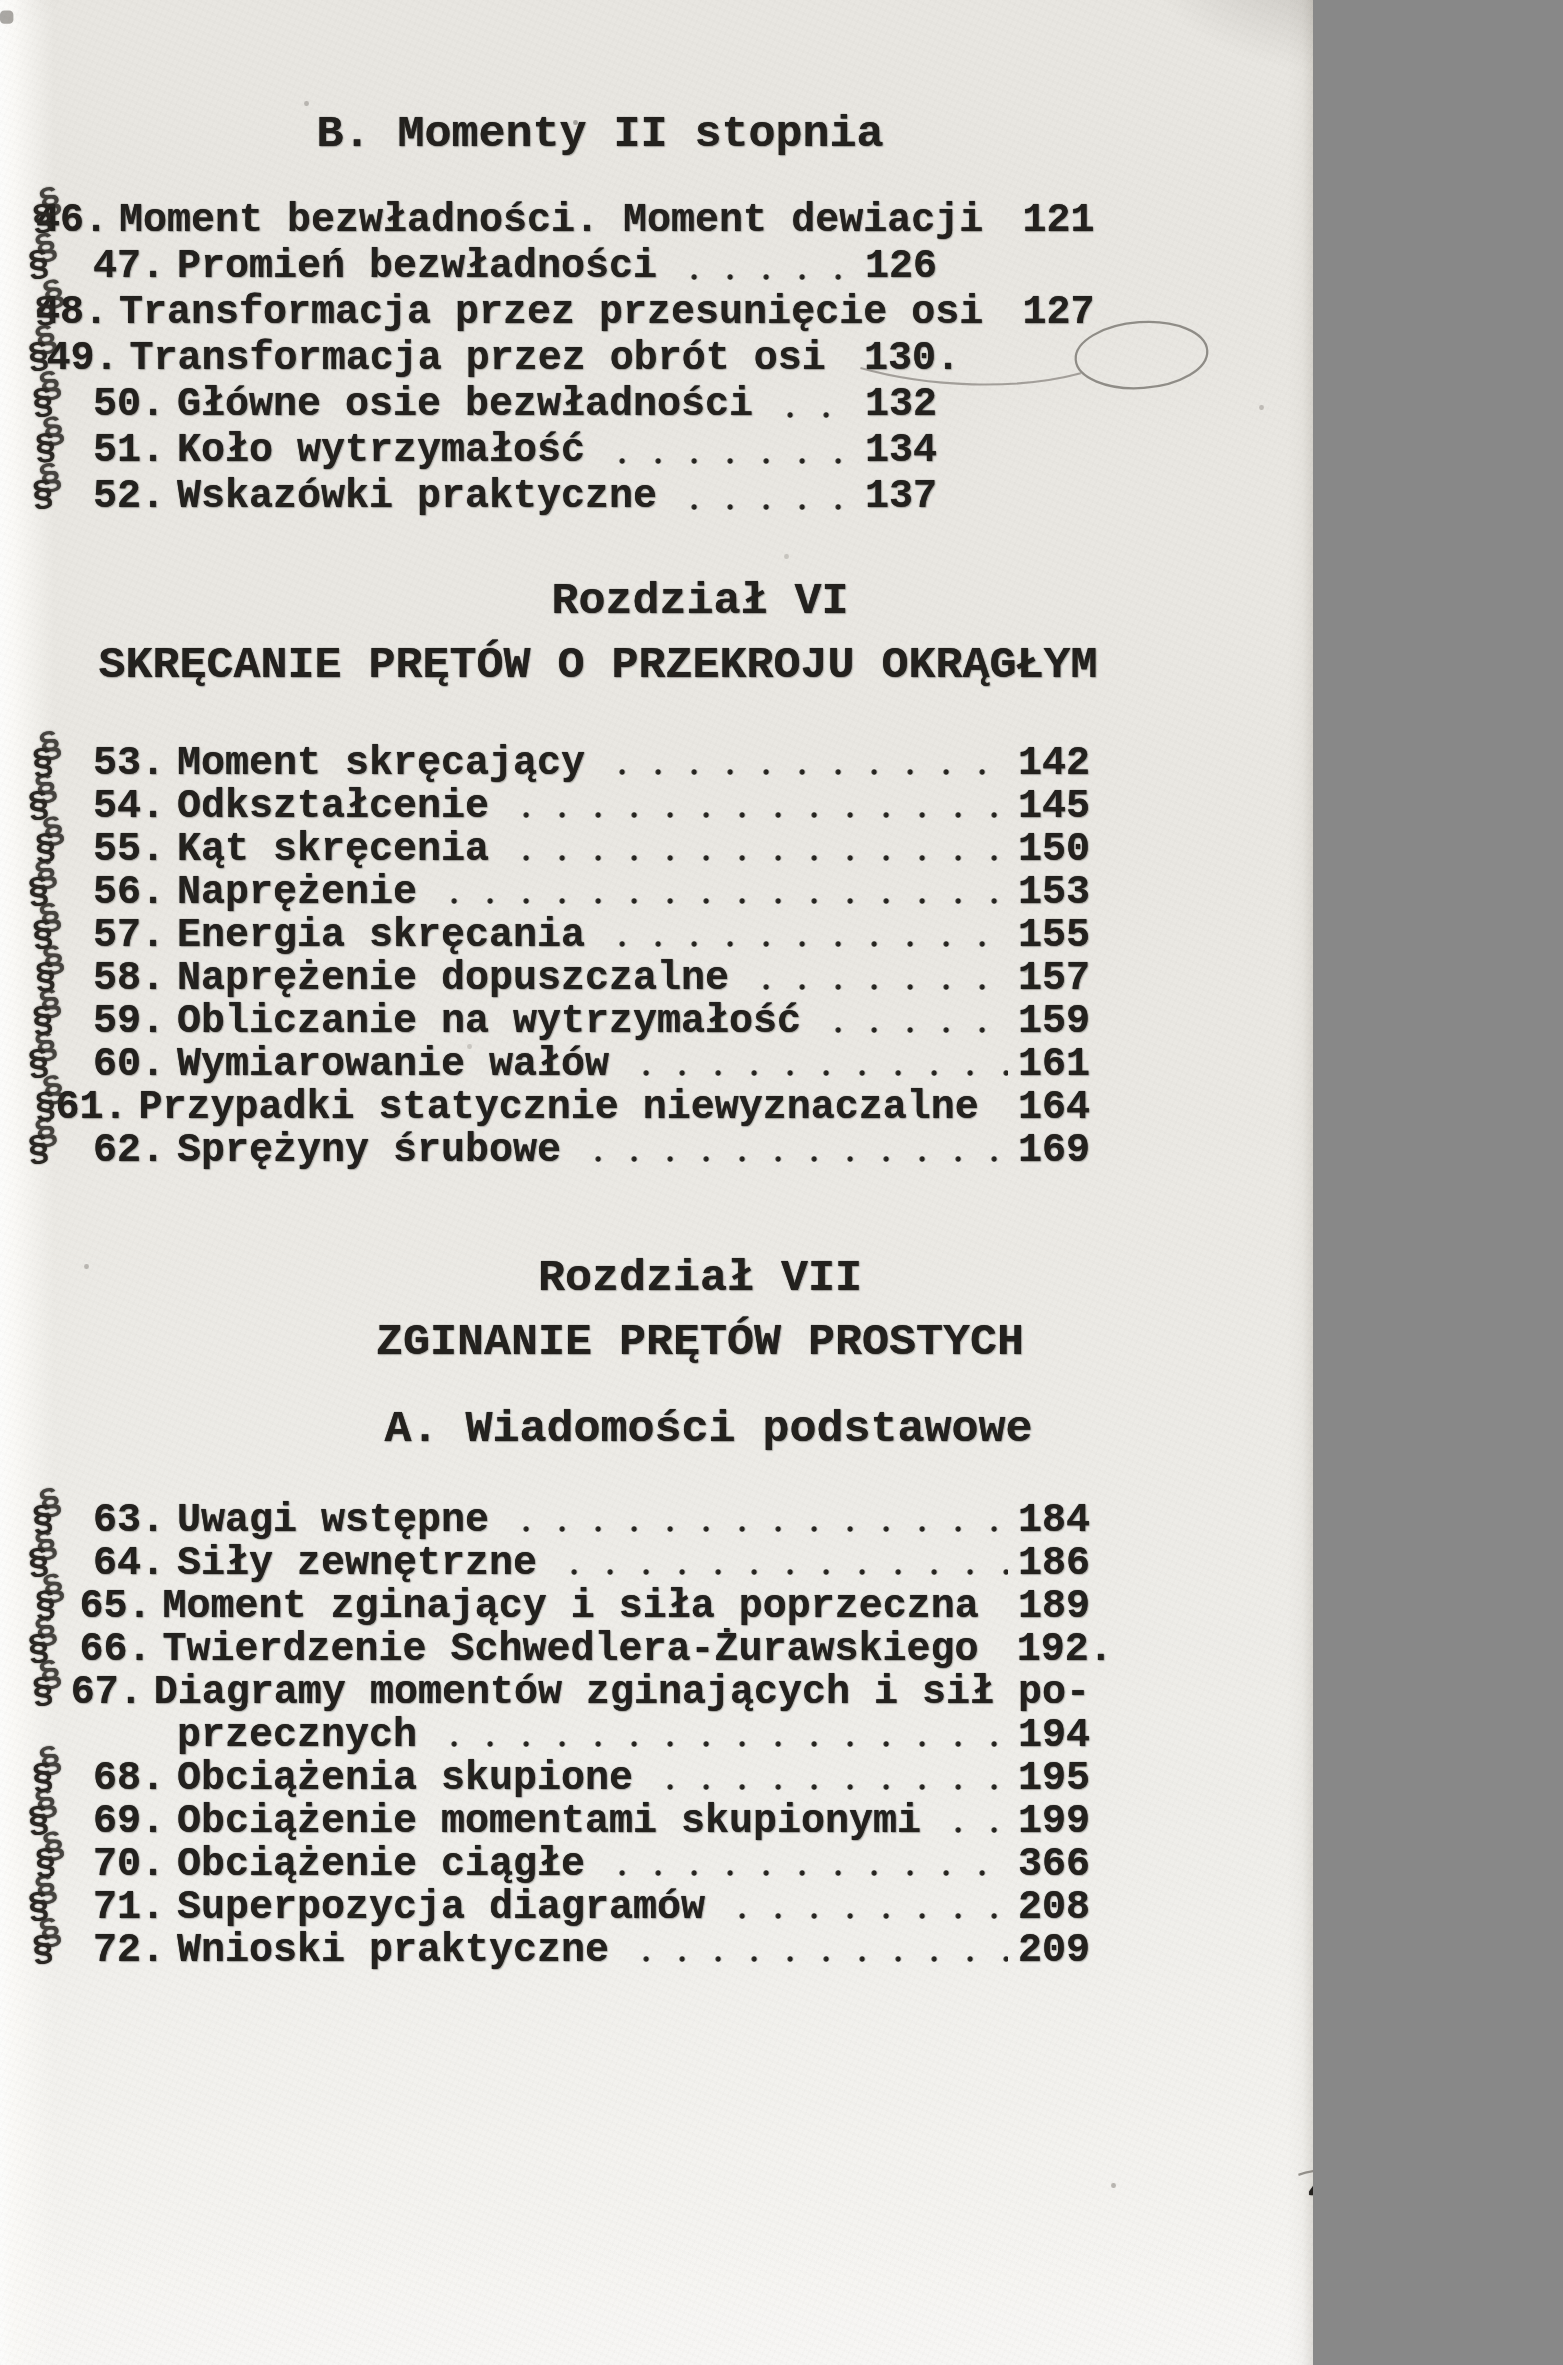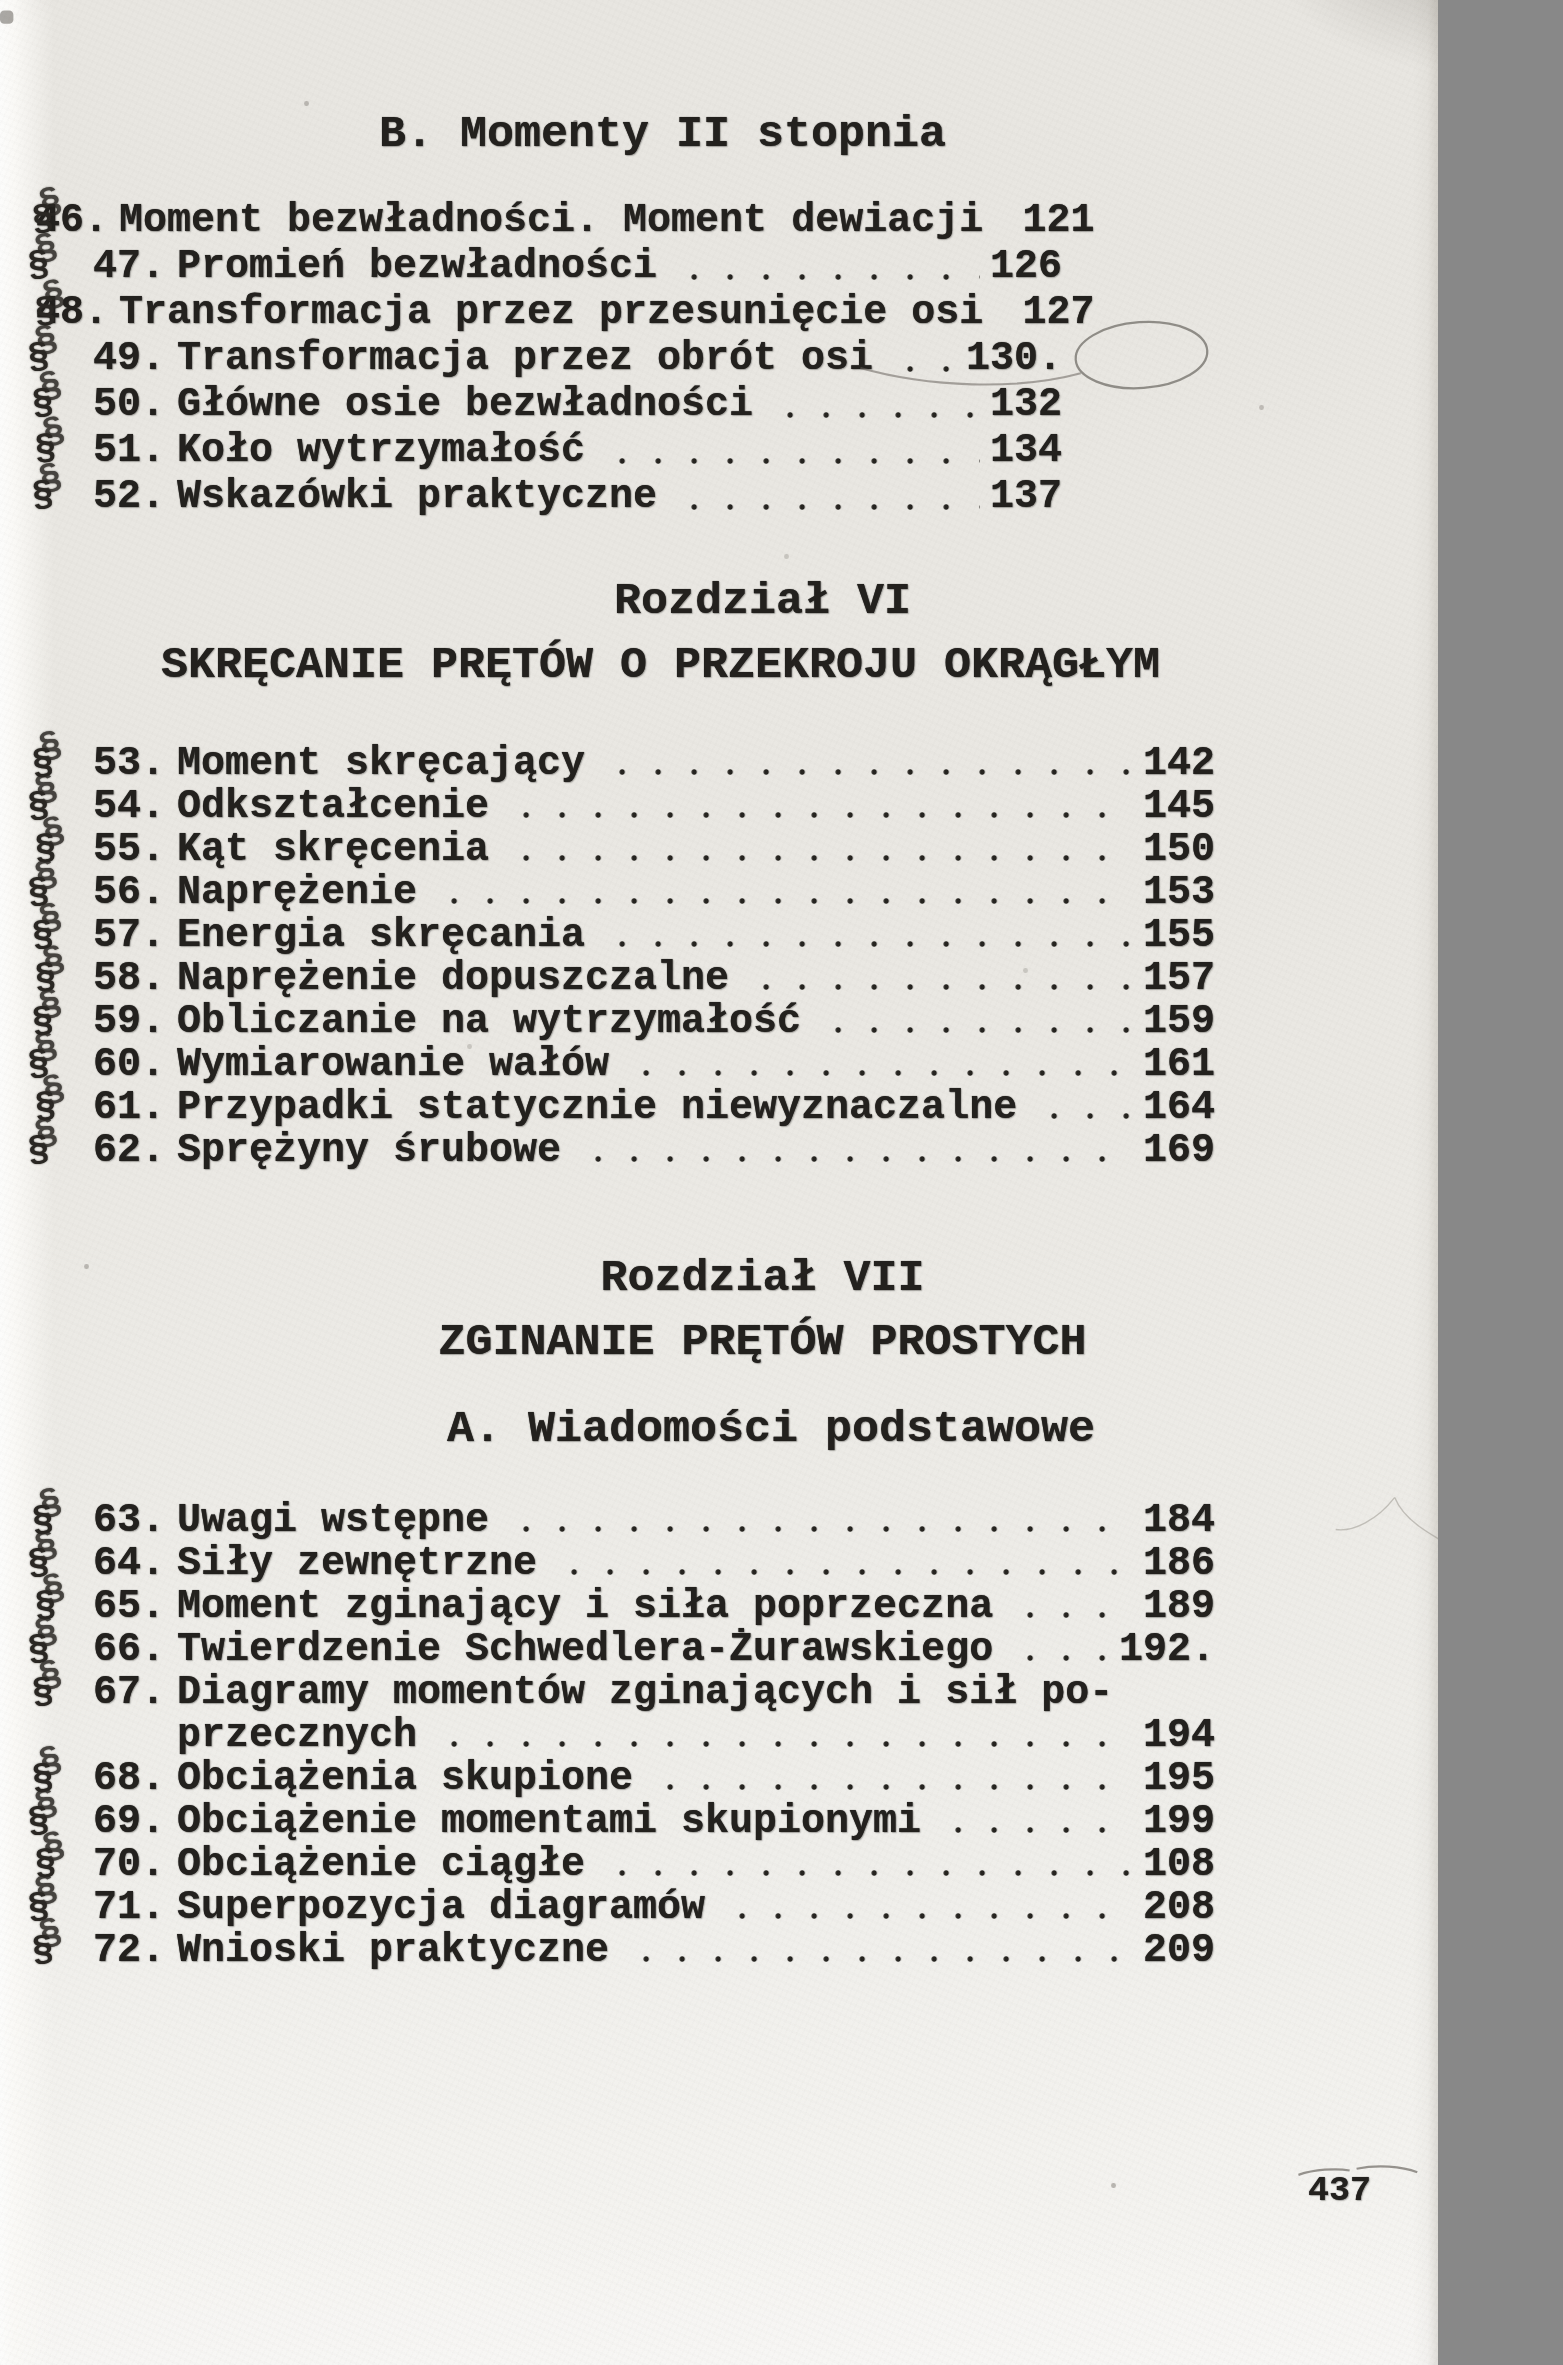--- a/index.html
+++ b/index.html
@@ -1,18 +1,18 @@
 <!DOCTYPE html>
 <html style="font-size:14px"><head>
 <meta charset="utf-8">
 <style>
   html,body { margin:0; padding:0; background:#888; }
   .page {
     position:relative;
-    width:1438px; height:2366px;
+    width:1313px; height:2366px;
     overflow:hidden;
     font-family:"Liberation Mono","DejaVu Sans Mono",monospace;
     color:#23211e;
     background:
       linear-gradient(90deg, #fcfcfb 0px, #faf9f6 14px, rgba(250,249,246,0) 54px),
       radial-gradient(278px 182px at 101% -2%, rgba(110,105,98,0.30), rgba(110,105,98,0) 65%),
       radial-gradient(208px 147px at -3% -2%, rgba(120,115,108,0.22), rgba(120,115,108,0) 60%),
       linear-gradient(270deg, rgba(140,133,120,0.22) 0px, rgba(140,133,120,0.05) 10.4px, rgba(140,133,120,0) 26px),
       linear-gradient(0deg, rgba(247,246,244,0.95) 0px, rgba(247,246,244,0) 139px),
       linear-gradient(180deg, #e8e6e1 0%, #eae8e3 45%, #efeeea 78%, #f6f5f2 100%);
@@ -284,21 +284,21 @@
       <span class="num ink">69.</span>
       <span class="ttl ink">Obciążenie momentami skupionymi</span>
       <span class="leader"></span>
       <span class="pg ink">199</span>
     </div>
     <div class="row">
       <span class="sig"><span class="g a">§</span><span class="g b">§</span></span>
       <span class="num ink">70.</span>
       <span class="ttl ink">Obciążenie ciągłe</span>
       <span class="leader"></span>
-      <span class="pg ink">108</span>
+      <span class="pg ink">366</span>
     </div>
     <div class="row">
       <span class="sig"><span class="g a">§</span><span class="g b">§</span></span>
       <span class="num ink">71.</span>
       <span class="ttl ink">Superpozycja diagramów</span>
       <span class="leader"></span>
       <span class="pg ink">208</span>
     </div>
     <div class="row">
       <span class="sig"><span class="g a">§</span><span class="g b">§</span></span>

